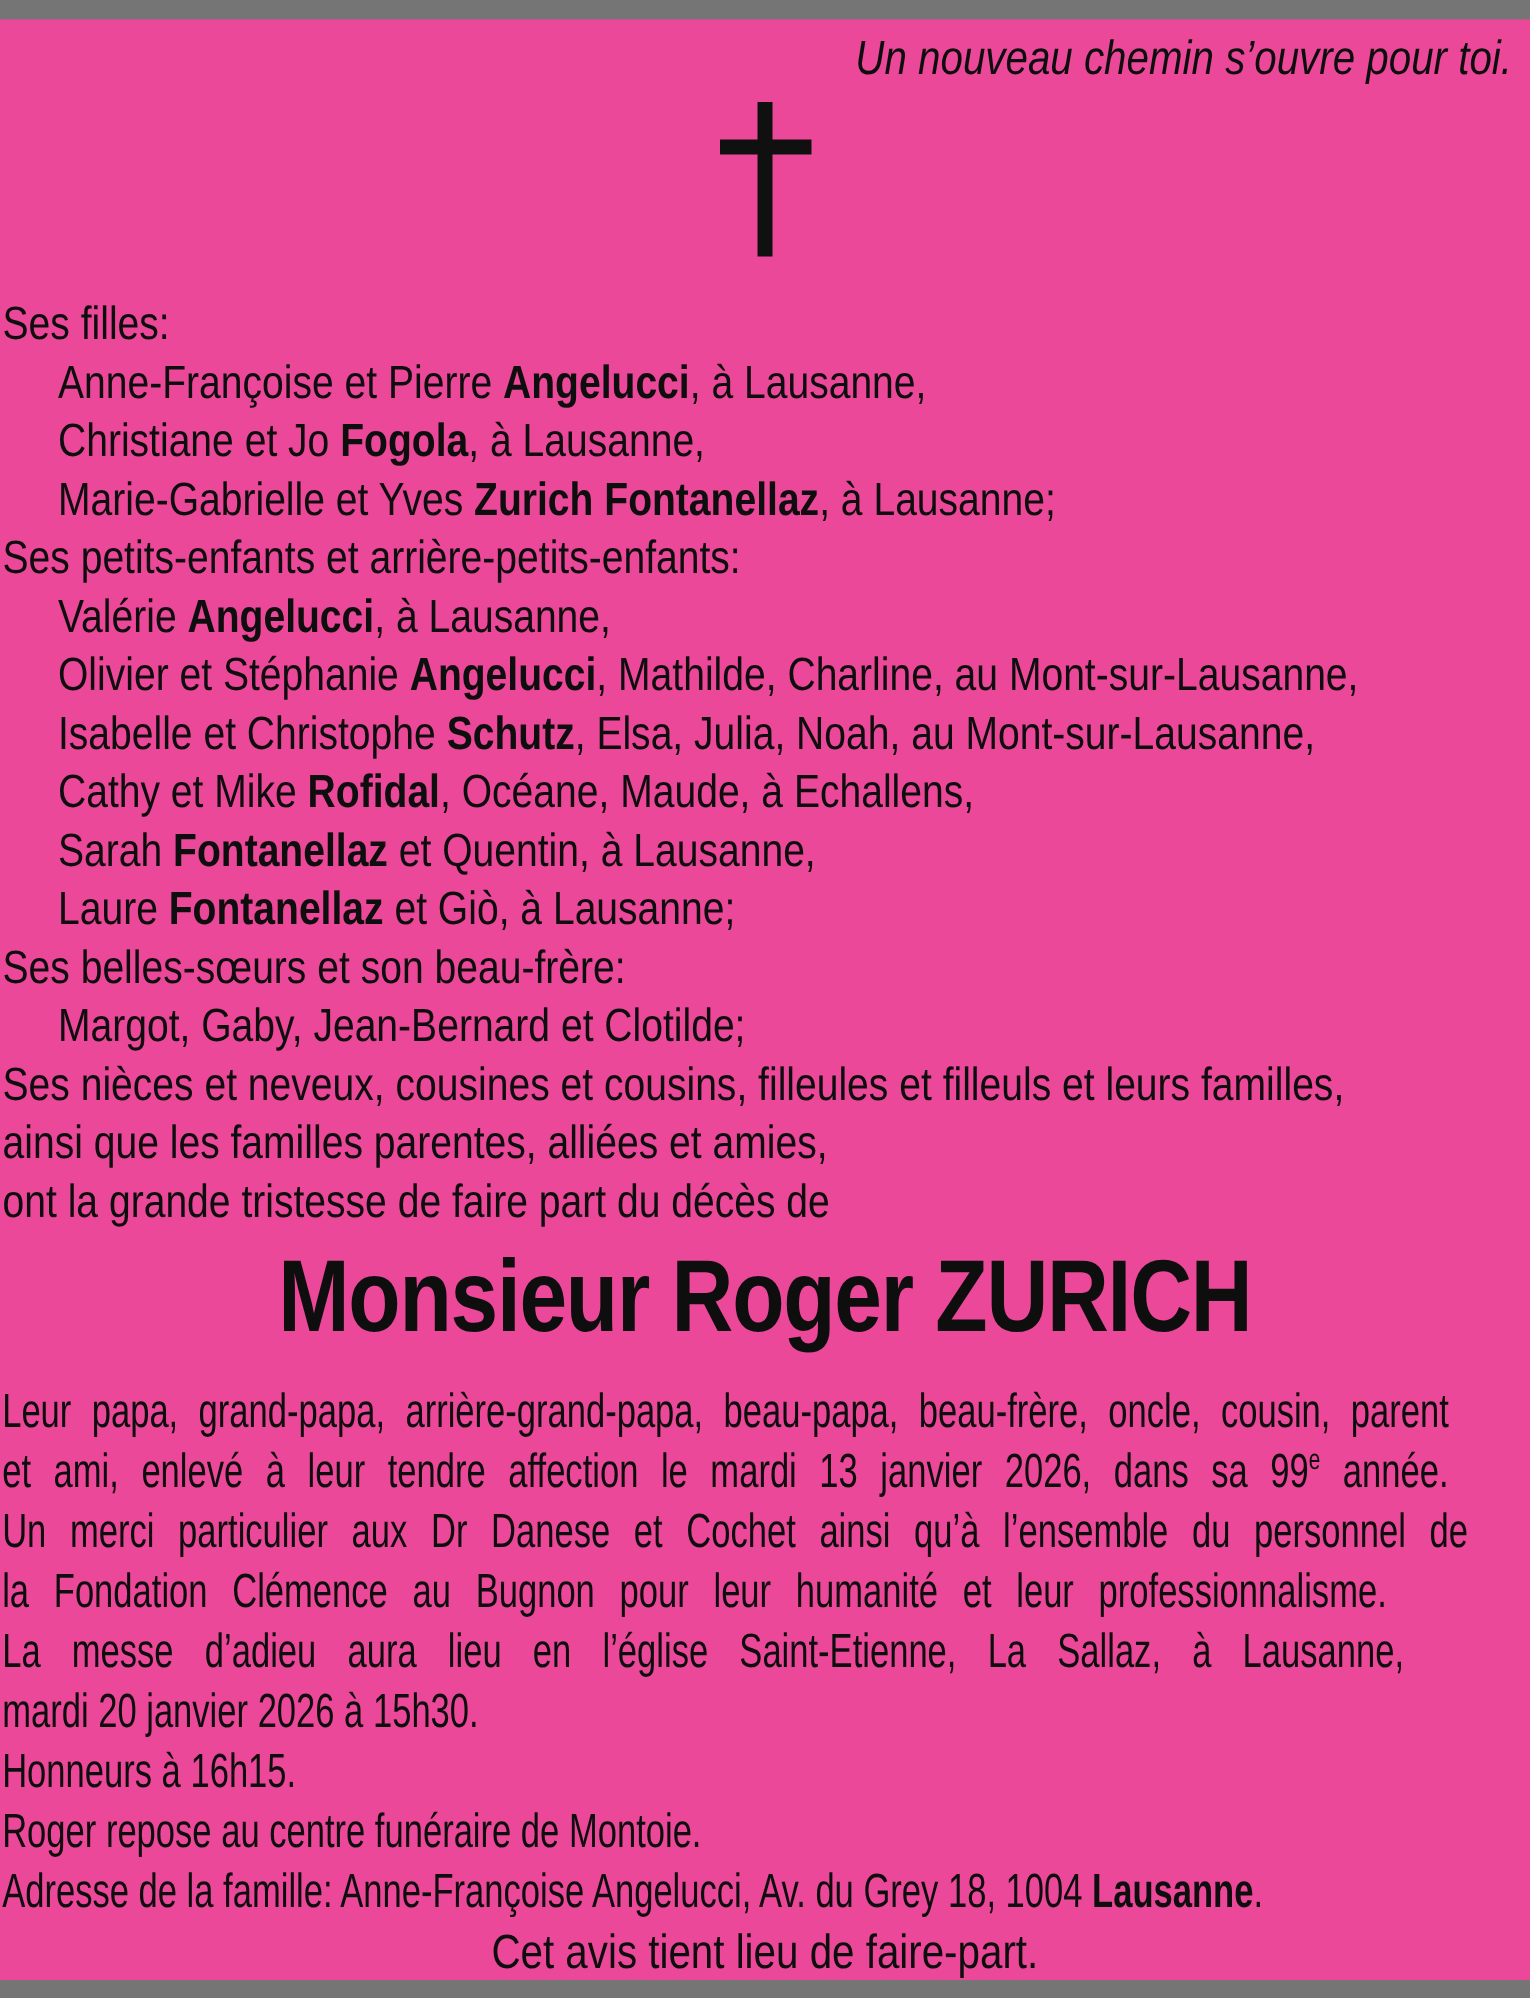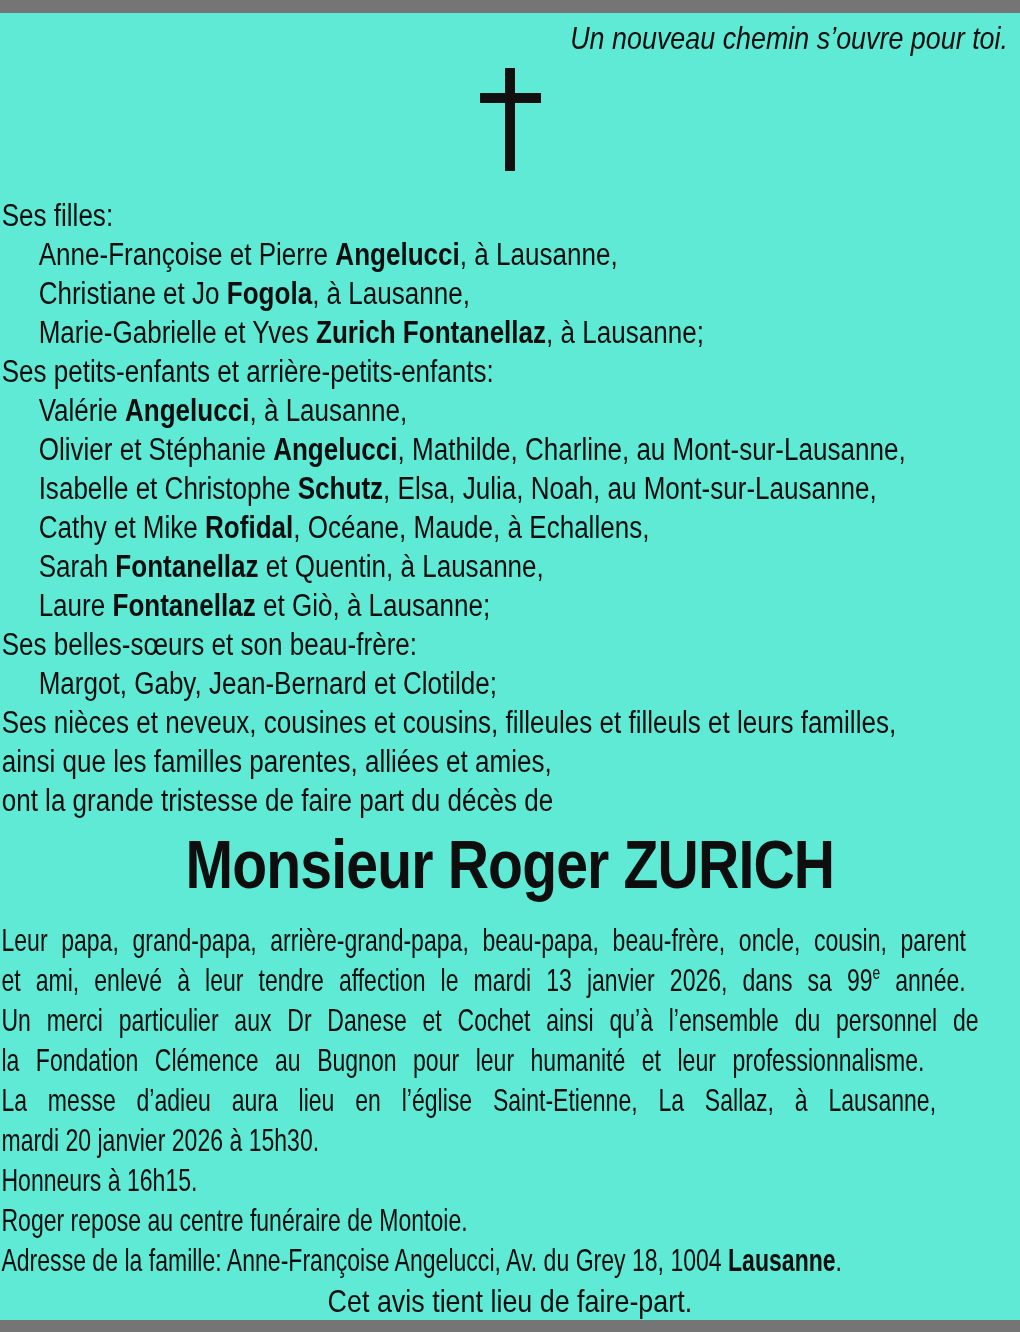--- a/index.html
+++ b/index.html
@@ -1,19 +1,19 @@
 <!DOCTYPE html>
 <html><head>
 <meta charset="utf-8">
 <style>
   html,body{margin:0;padding:0;background:#ffffff;}
   .page{
     position:relative;
     width:1020px;height:1332px;
-    background:#5eead4;
+    background:#ec4899;
     overflow:hidden;
     font-family:"Liberation Sans", sans-serif;
     color:#0e0e0e;
   }
   .bar{position:absolute;left:0;width:1020px;background:#757575;}
   .bar.top{top:0;height:13px;}
   .bar.bottom{bottom:0;height:12px;}
 
   
   .cross-part{position:absolute;background:#101010;}

